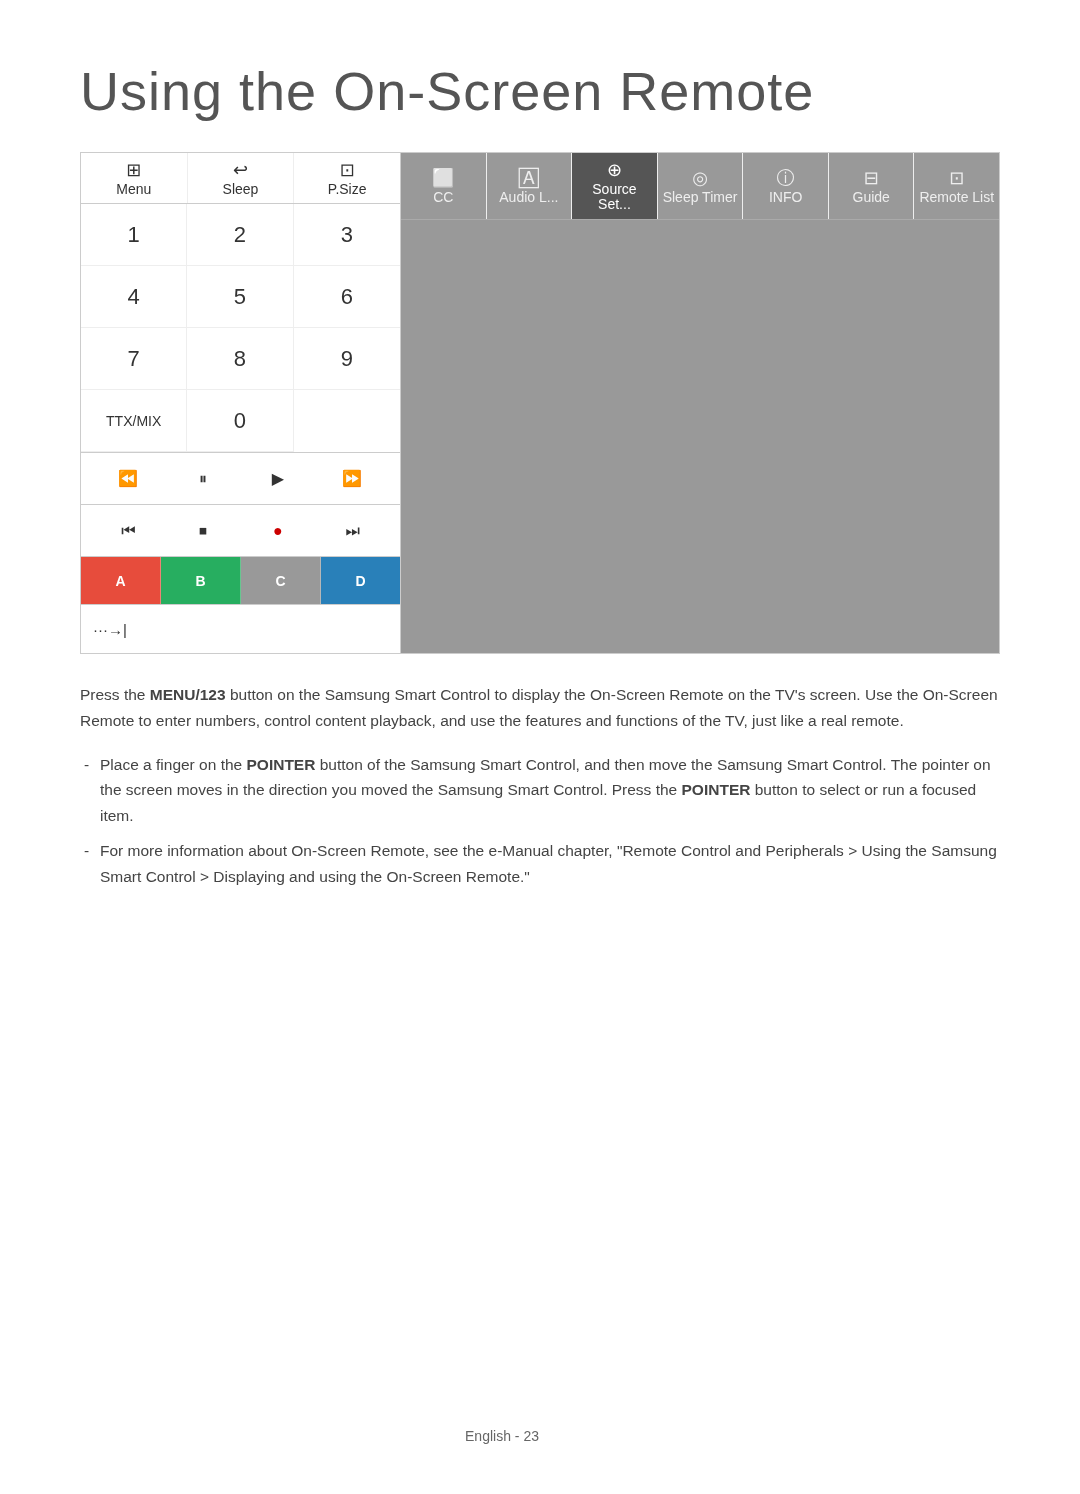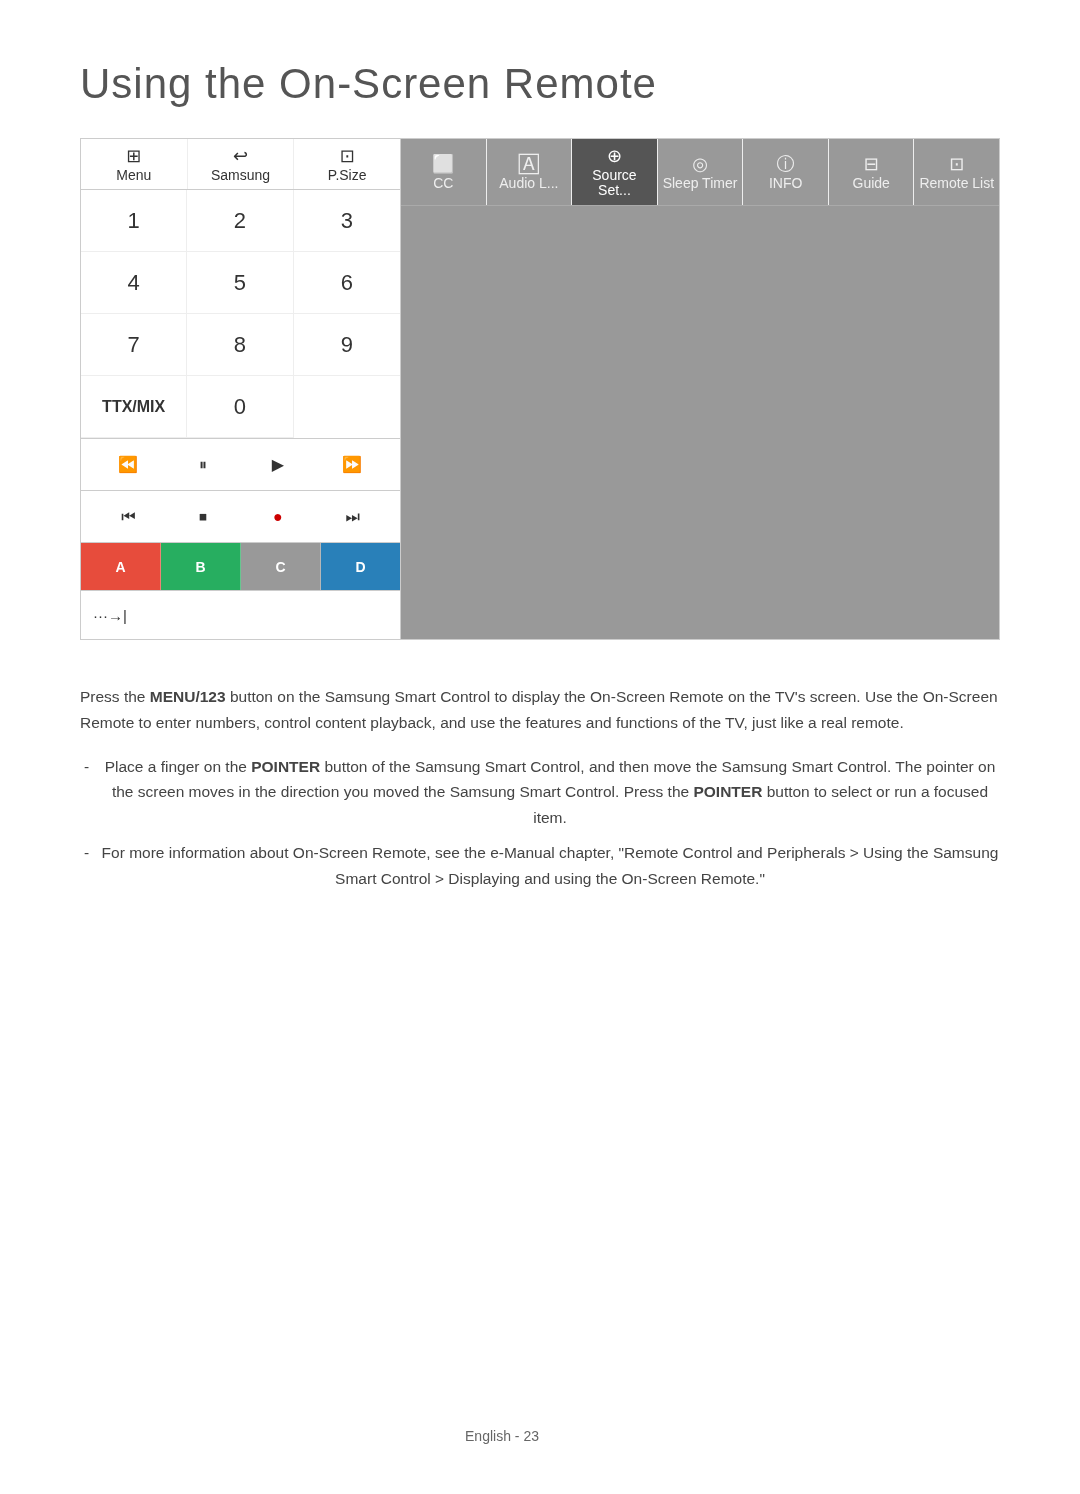--- a/index.html
+++ b/index.html
@@ -6,21 +6,21 @@
     body {
       background: #fff;
       font-family: 'Arial', sans-serif;
       width: 1080px;
       min-height: 1494px;
       padding: 60px 80px;
       color: #333;
     }
 
     h1 {
-      font-size: 42px;
+      font-size: 54px;
       font-weight: 300;
       color: #555;
       margin-bottom: 30px;
       letter-spacing: 1px;
       font-family: 'Arial', sans-serif;
     }
 
     .remote-container {
       border: 1px solid #ccc;
       display: flex;
@@ -96,22 +96,22 @@
       font-weight: 400;
       border-right: 1px solid #eee;
       border-bottom: 1px solid #eee;
       cursor: pointer;
       color: #333;
     }
 
     .num-btn:nth-child(3n) { border-right: none; }
 
     .num-btn.wide {
-      font-size: 16px;
-      font-weight: 700;
+      font-size: 14px;
+      font-weight: 400;
     }
 
     
     .media-row {
       display: flex;
       border-bottom: 1px solid #ccc;
       height: 52px;
       align-items: center;
       justify-content: space-around;
       padding: 0 10px;
@@ -157,35 +157,34 @@
       display: flex;
       height: 48px;
       align-items: center;
       padding: 0 12px;
       font-size: 18px;
       color: #333;
     }
 
     
     .content-area {
-      margin-top: 44px;
+      margin-top: 28px;
       width: 920px;
     }
 
     .main-para {
       font-size: 15.5px;
       line-height: 1.65;
       color: #444;
       margin-bottom: 18px;
     }
 
     .bullet-list {
       list-style: none;
       padding: 0;
-      text-align: center;
     }
 
     .bullet-list li {
       font-size: 15.5px;
       line-height: 1.65;
       color: #444;
       padding-left: 20px;
       position: relative;
       margin-bottom: 10px;
     }
@@ -218,21 +217,21 @@
 
     <div class="icon-row">
 
       <div class="icon-btn">
         <span class="icon-symbol">⊞</span>
         <span class="icon-label">Menu</span>
       </div>
 
       <div class="icon-btn">
         <span class="icon-symbol">↩</span>
-        <span class="icon-label">Samsung</span>
+        <span class="icon-label">Sleep</span>
       </div>
 
       <div class="icon-btn">
         <span class="icon-symbol">⊡</span>
         <span class="icon-label">P.Size</span>
       </div>
     </div>
 
     <div class="numpad">
       <div class="num-btn">1</div>

